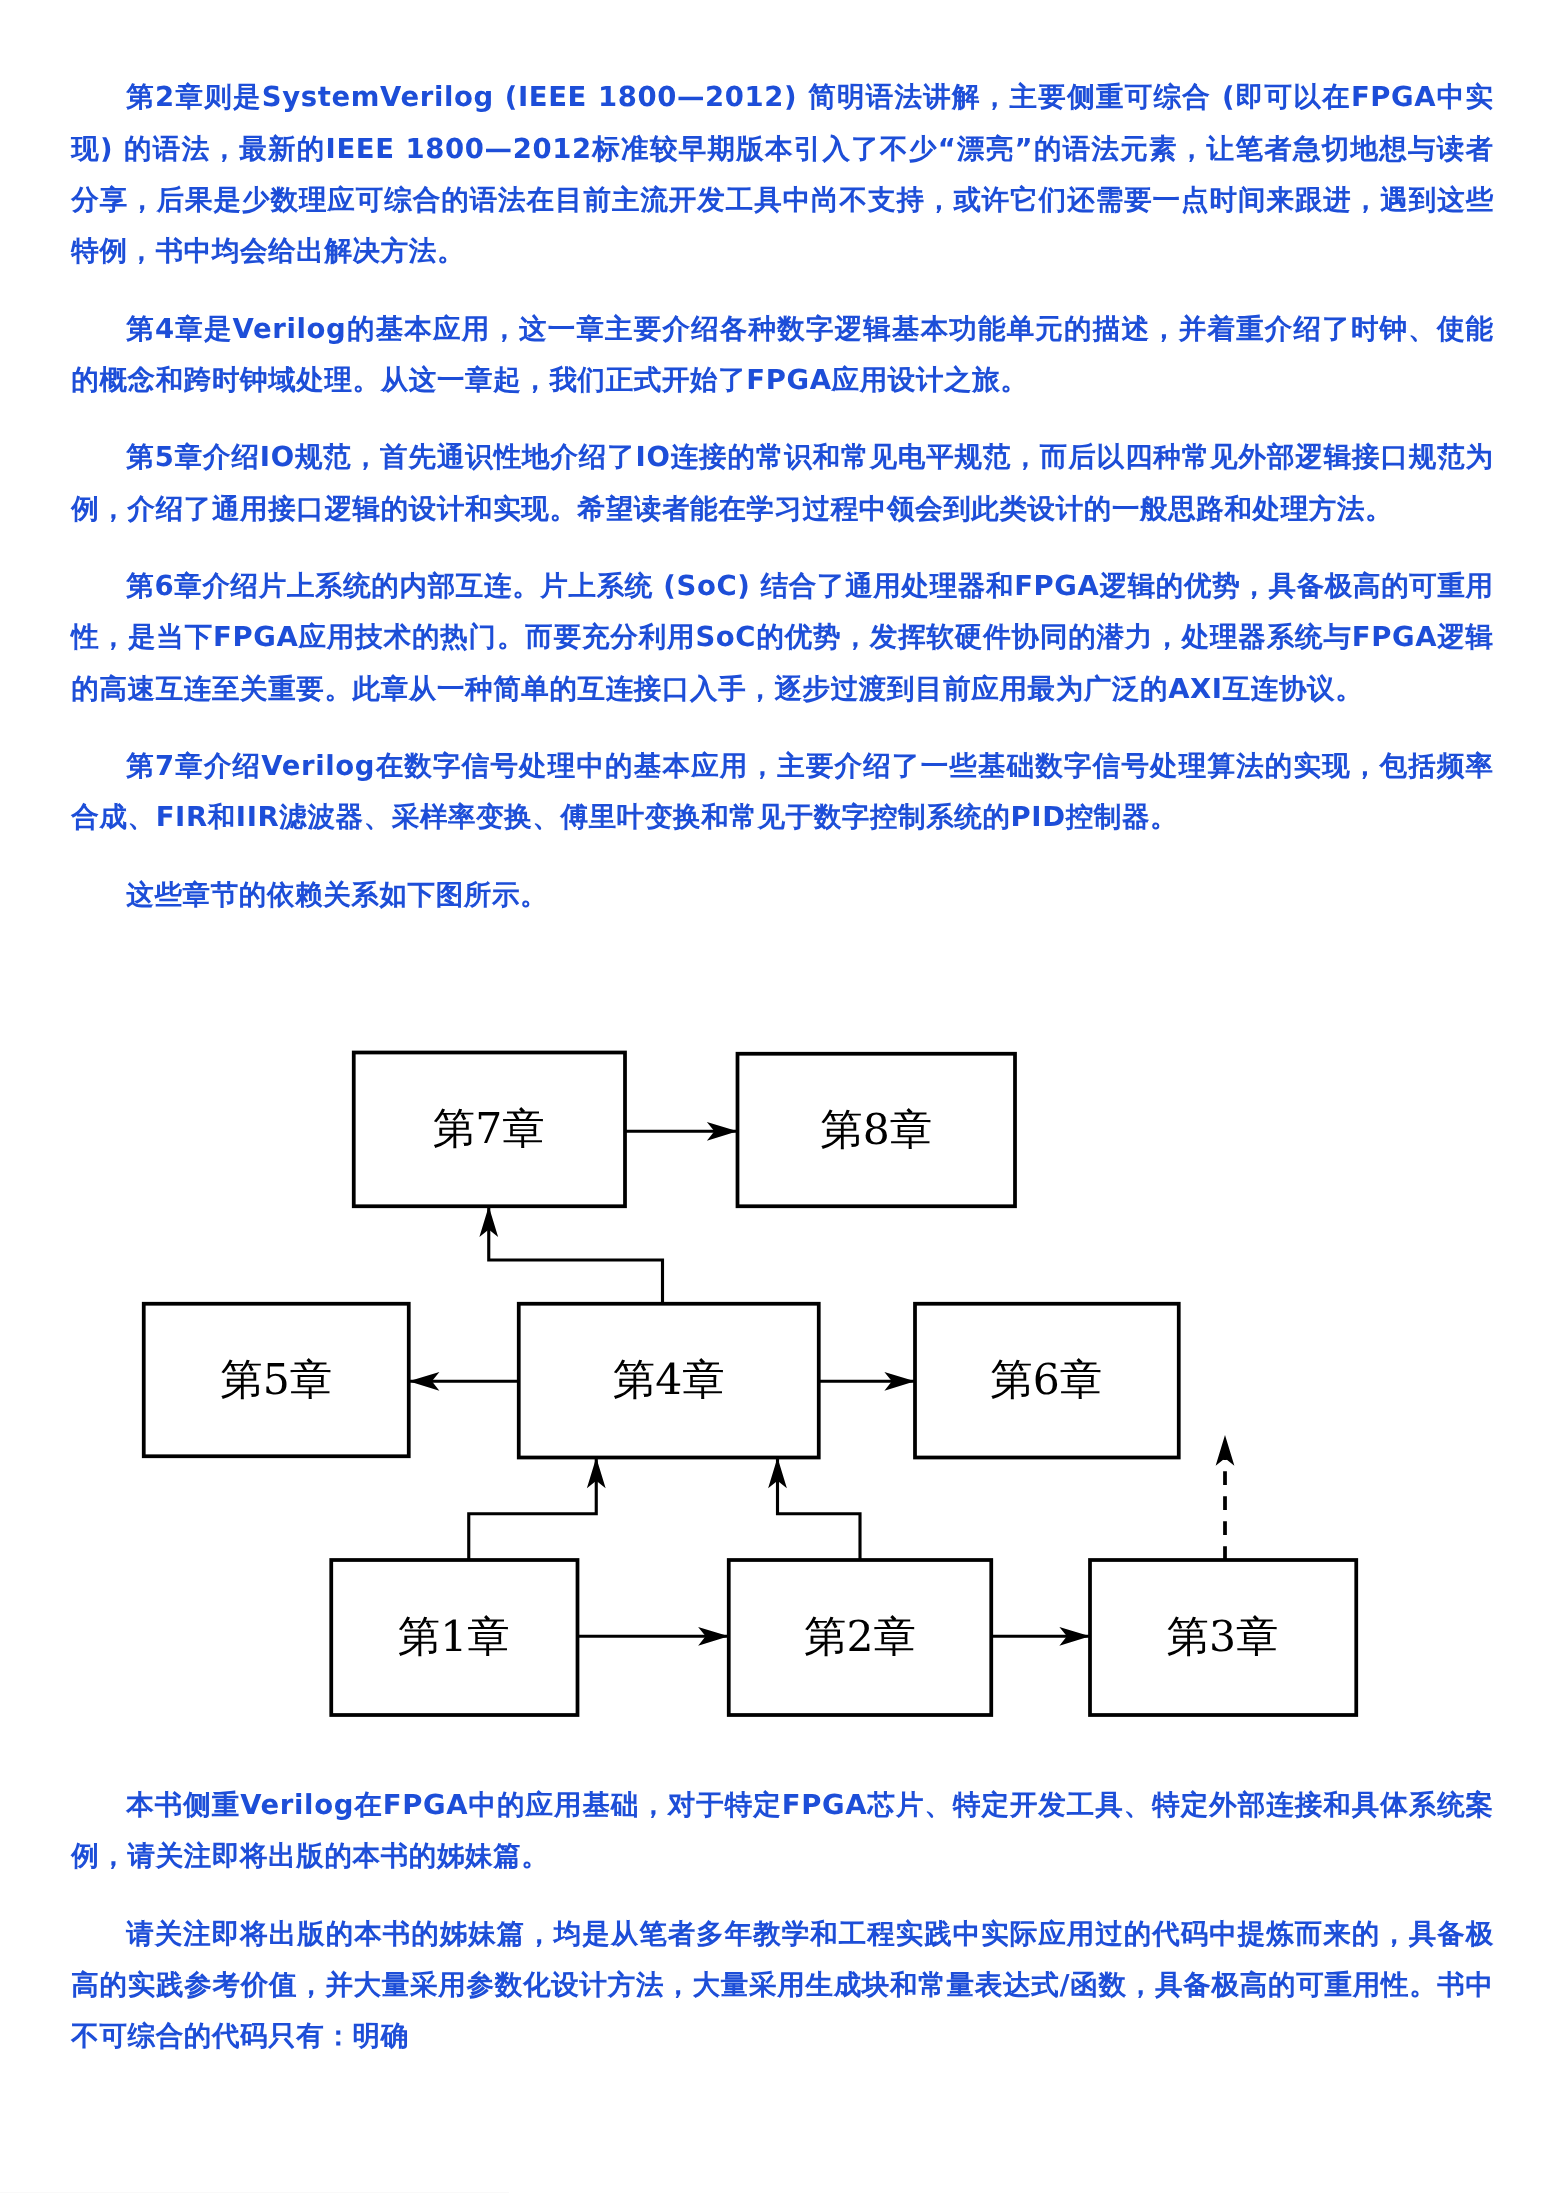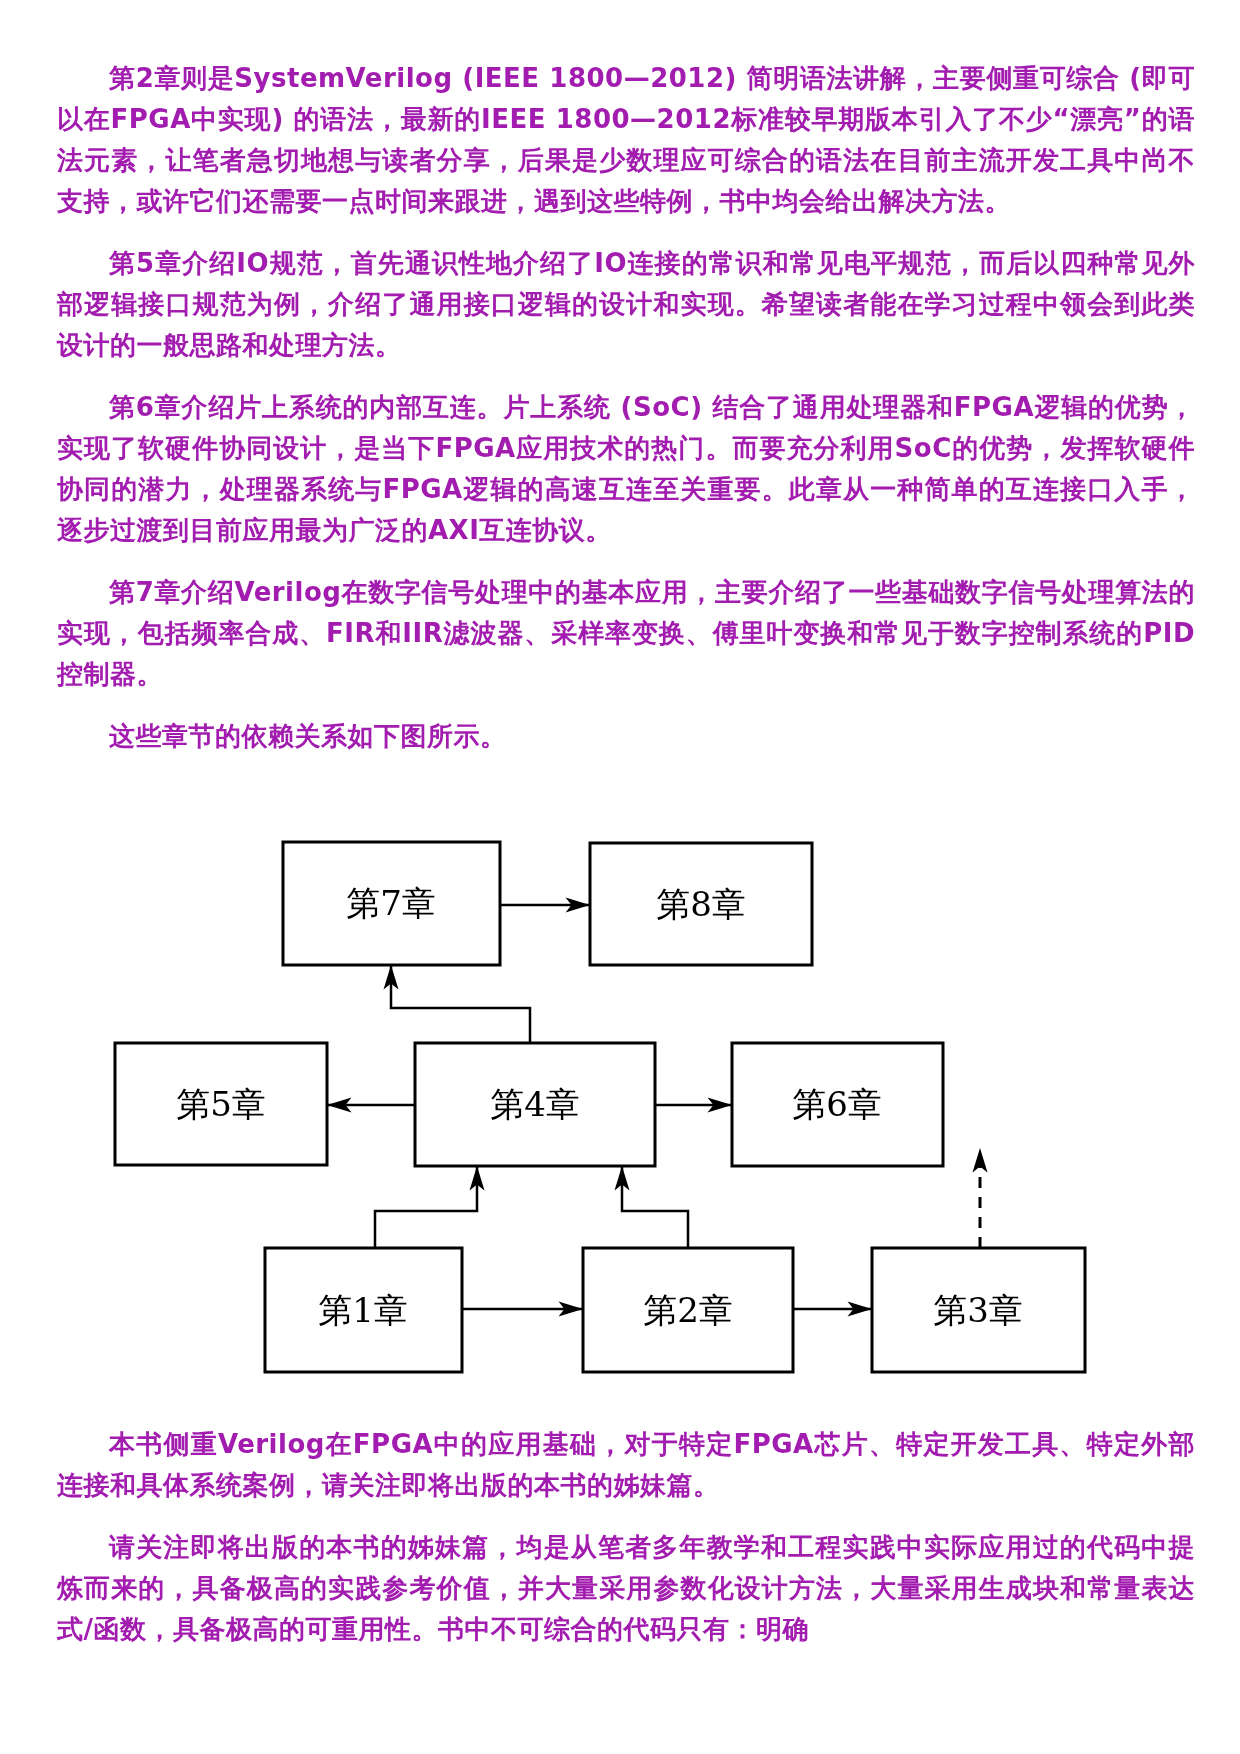--- a/index.html
+++ b/index.html
@@ -18,27 +18,27 @@
   }
   .text-block {
     position: absolute;
     left: 57px;
     width: 1138px;
   }
   .text-top { top: 58px; }
   .text-bottom { top: 1404px; margin-top: 20px; }
   .text-block p {
     margin: 0 0 21px 0;
-    font-size: 26px;
+    font-size: 22px;
     font-weight: bold;
     line-height: 41px;
     letter-spacing: 0.5px;
     text-indent: 2em;
     text-align: justify;
-    color: #a21caf;
+    color: #1d4ed8;
   }
   svg.diagram {
     position: absolute;
     top: 810px;
     left: 0;
     display: block;
   }
   .dep-box {
     fill: #ffffff;
     stroke: #000000;
@@ -59,22 +59,23 @@
     stroke-width: 3px;
   }
 </style>
 </head>
 <body>
 
 <div class="page">
 
   <div class="text-block text-top">
     <p>第2章则是SystemVerilog (IEEE 1800—2012) 简明语法讲解，主要侧重可综合 (即可以在FPGA中实现) 的语法，最新的IEEE 1800—2012标准较早期版本引入了不少“漂亮”的语法元素，让笔者急切地想与读者分享，后果是少数理应可综合的语法在目前主流开发工具中尚不支持，或许它们还需要一点时间来跟进，遇到这些特例，书中均会给出解决方法。</p>
+    <p>第4章是Verilog的基本应用，这一章主要介绍各种数字逻辑基本功能单元的描述，并着重介绍了时钟、使能的概念和跨时钟域处理。从这一章起，我们正式开始了FPGA应用设计之旅。</p>
     <p>第5章介绍IO规范，首先通识性地介绍了IO连接的常识和常见电平规范，而后以四种常见外部逻辑接口规范为例，介绍了通用接口逻辑的设计和实现。希望读者能在学习过程中领会到此类设计的一般思路和处理方法。</p>
-    <p>第6章介绍片上系统的内部互连。片上系统 (SoC) 结合了通用处理器和FPGA逻辑的优势，实现了软硬件协同设计，是当下FPGA应用技术的热门。而要充分利用SoC的优势，发挥软硬件协同的潜力，处理器系统与FPGA逻辑的高速互连至关重要。此章从一种简单的互连接口入手，逐步过渡到目前应用最为广泛的AXI互连协议。</p>
+    <p>第6章介绍片上系统的内部互连。片上系统 (SoC) 结合了通用处理器和FPGA逻辑的优势，具备极高的可重用性，是当下FPGA应用技术的热门。而要充分利用SoC的优势，发挥软硬件协同的潜力，处理器系统与FPGA逻辑的高速互连至关重要。此章从一种简单的互连接口入手，逐步过渡到目前应用最为广泛的AXI互连协议。</p>
     <p>第7章介绍Verilog在数字信号处理中的基本应用，主要介绍了一些基础数字信号处理算法的实现，包括频率合成、FIR和IIR滤波器、采样率变换、傅里叶变换和常见于数字控制系统的PID控制器。</p>
     <p>这些章节的依赖关系如下图所示。</p>
   </div>
 
   <svg class="diagram" width="1240" height="585" viewBox="0 0 1240 585" xmlns="http://www.w3.org/2000/svg">
     <defs>
       <marker id="ah" viewBox="0 0 26 16" refX="25" refY="8" markerWidth="26" markerHeight="16" markerUnits="userSpaceOnUse" orient="auto">
         <path d="M0.5,0.5 L25,8 L0.5,15.5 L6.5,8 Z" fill="#000000"></path>
       </marker>
     </defs>

